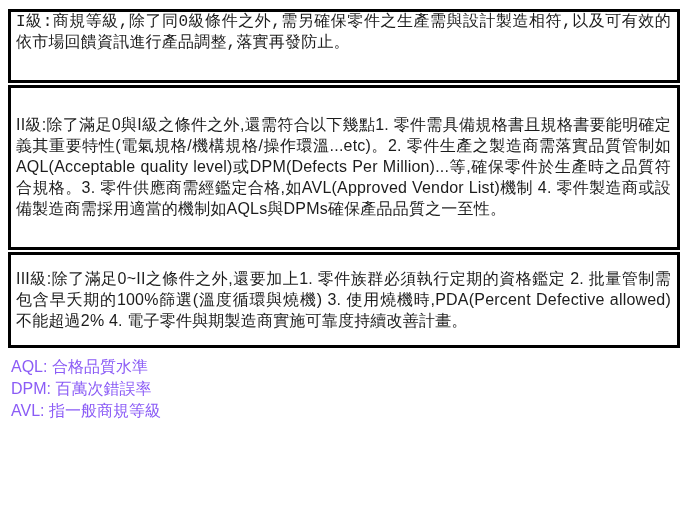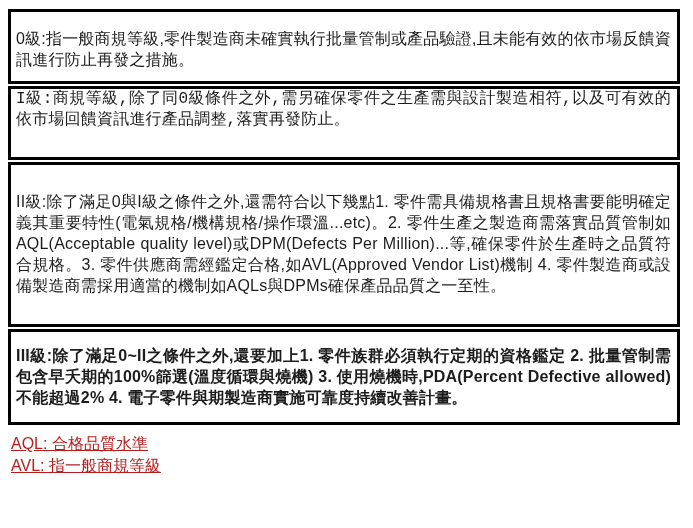--- a/index.html
+++ b/index.html
@@ -29,52 +29,49 @@
     margin-bottom: 2px;
     font-size: 16px;
     line-height: 21px;
     letter-spacing: 0.2px;
     text-align: justify;
     word-break: break-word;
   }
   .box-level-0 { min-height: 75px; padding-top: 16px; }
   .box-level-1 { min-height: 74px; padding-top: 0; font-family: Liberation Mono, monospace; }
   .box-level-2 { min-height: 165px; padding-top: 26px; }
-  .box-level-3 { min-height: 96px; padding-top: 13px; font-weight: bold; }
+  .box-level-3 { min-height: 96px; padding-top: 13px; }
   .definitions {
     margin-top: 8px;
     padding-left: 3px;
   }
   .definition-item {
     font-size: 16px;
     line-height: 22px;
-    color: #b91c1c;
+    color: #8b5cf6;
     white-space: nowrap;
-    text-decoration: underline;
   }
 </style>
 </head>
 <body>
 
 <div class="page">
 
-  <div class="level-box box-level-0">
-    <span>0級:指一般商規等級,零件製造商未確實執行批量管制或產品驗證,且未能有效的依市場反饋資訊進行防止再發之措施。</span>
-  </div>
 
   <div class="level-box box-level-1">
     <span>I級:商規等級,除了同0級條件之外,需另確保零件之生產需與設計製造相符,以及可有效的依市場回饋資訊進行產品調整,落實再發防止。</span>
   </div>
 
   <div class="level-box box-level-2">
     <span>II級:除了滿足0與I級之條件之外,還需符合以下幾點1. 零件需具備規格書且規格書要能明確定義其重要特性(電氣規格/機構規格/操作環溫...etc)。2. 零件生產之製造商需落實品質管制如AQL(Acceptable quality level)或DPM(Defects Per Million)...等,確保零件於生產時之品質符合規格。3. 零件供應商需經鑑定合格,如AVL(Approved Vendor List)機制 4. 零件製造商或設備製造商需採用適當的機制如AQLs與DPMs確保產品品質之一至性。</span>
   </div>
 
   <div class="level-box box-level-3">
     <span>III級:除了滿足0~II之條件之外,還要加上1. 零件族群必須執行定期的資格鑑定 2. 批量管制需包含早夭期的100%篩選(溫度循環與燒機) 3. 使用燒機時,PDA(Percent Defective allowed)不能超過2% 4. 電子零件與期製造商實施可靠度持續改善計畫。</span>
   </div>
 
   <div class="definitions">
     <div class="definition-item">AQL: 合格品質水準</div>
+    <div class="definition-item">DPM: 百萬次錯誤率</div>
     <div class="definition-item">AVL: 指一般商規等級</div>
   </div>
 
 </div>
 
 </body></html>

